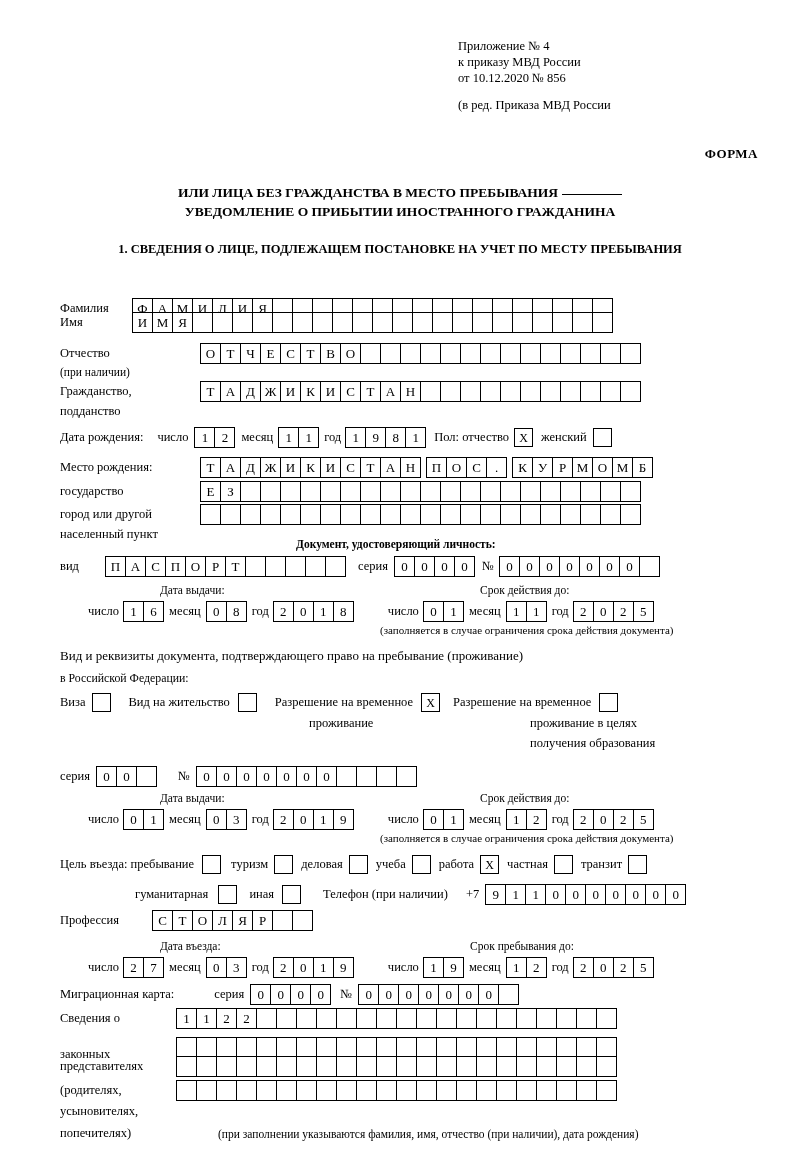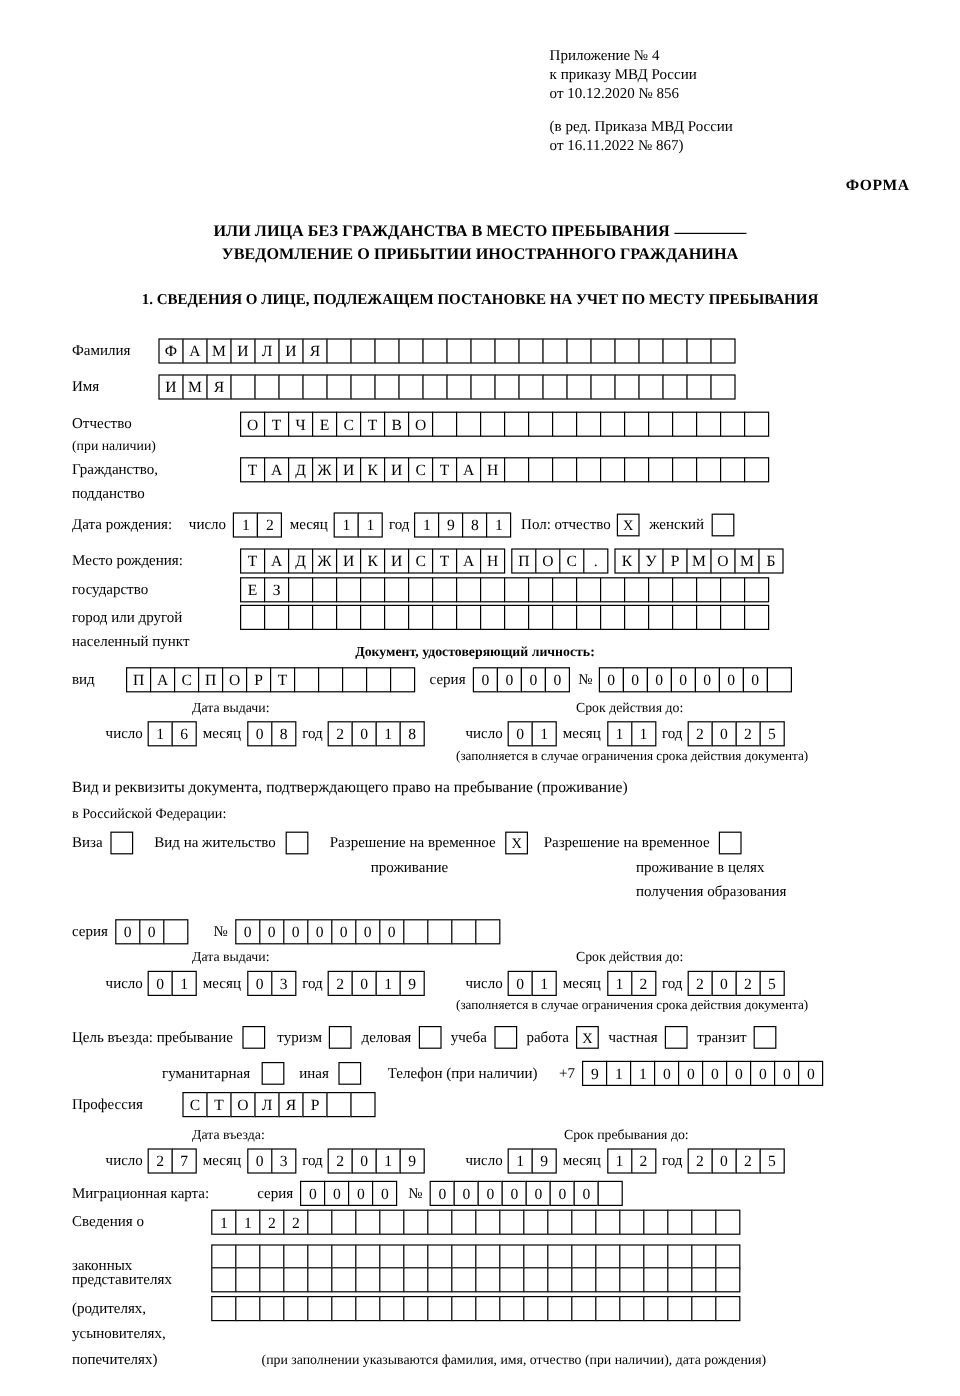--- a/index.html
+++ b/index.html
@@ -111,33 +111,32 @@
 </head>
 <body>
 
 <div class="page">
 
   <div class="hdr">
     <div>Приложение № 4</div>
     <div>к приказу МВД России</div>
     <div>от 10.12.2020 № 856</div>
     <div class="grp2">(в ред. Приказа МВД России</div>
-    <div>от 16.11.2022 № 867)</div>
   </div>
 
   <div class="forma">ФОРМА</div>
 
   <div class="title">
     <div><span>ИЛИ ЛИЦА БЕЗ ГРАЖДАНСТВА В МЕСТО ПРЕБЫВАНИЯ</span><span class="under"></span></div>
     <div>УВЕДОМЛЕНИЕ О ПРИБЫТИИ ИНОСТРАННОГО ГРАЖДАНИНА</div>
   </div>
 
   <div class="section1">1. СВЕДЕНИЯ О ЛИЦЕ, ПОДЛЕЖАЩЕМ ПОСТАНОВКЕ НА УЧЕТ ПО МЕСТУ ПРЕБЫВАНИЯ</div>
 
-  <div class="row" style="top:282px; left:60px;">
+  <div class="row" style="top:298px; left:60px;">
     <span class="lbl" style="width:72px;">Фамилия</span>
     <span class="boxes" id="surname-boxes">
         <span class="bx">Ф</span>
         <span class="bx">А</span>
         <span class="bx">М</span>
         <span class="bx">И</span>
         <span class="bx">Л</span>
         <span class="bx">И</span>
         <span class="bx">Я</span>
         <span class="bx"></span>

